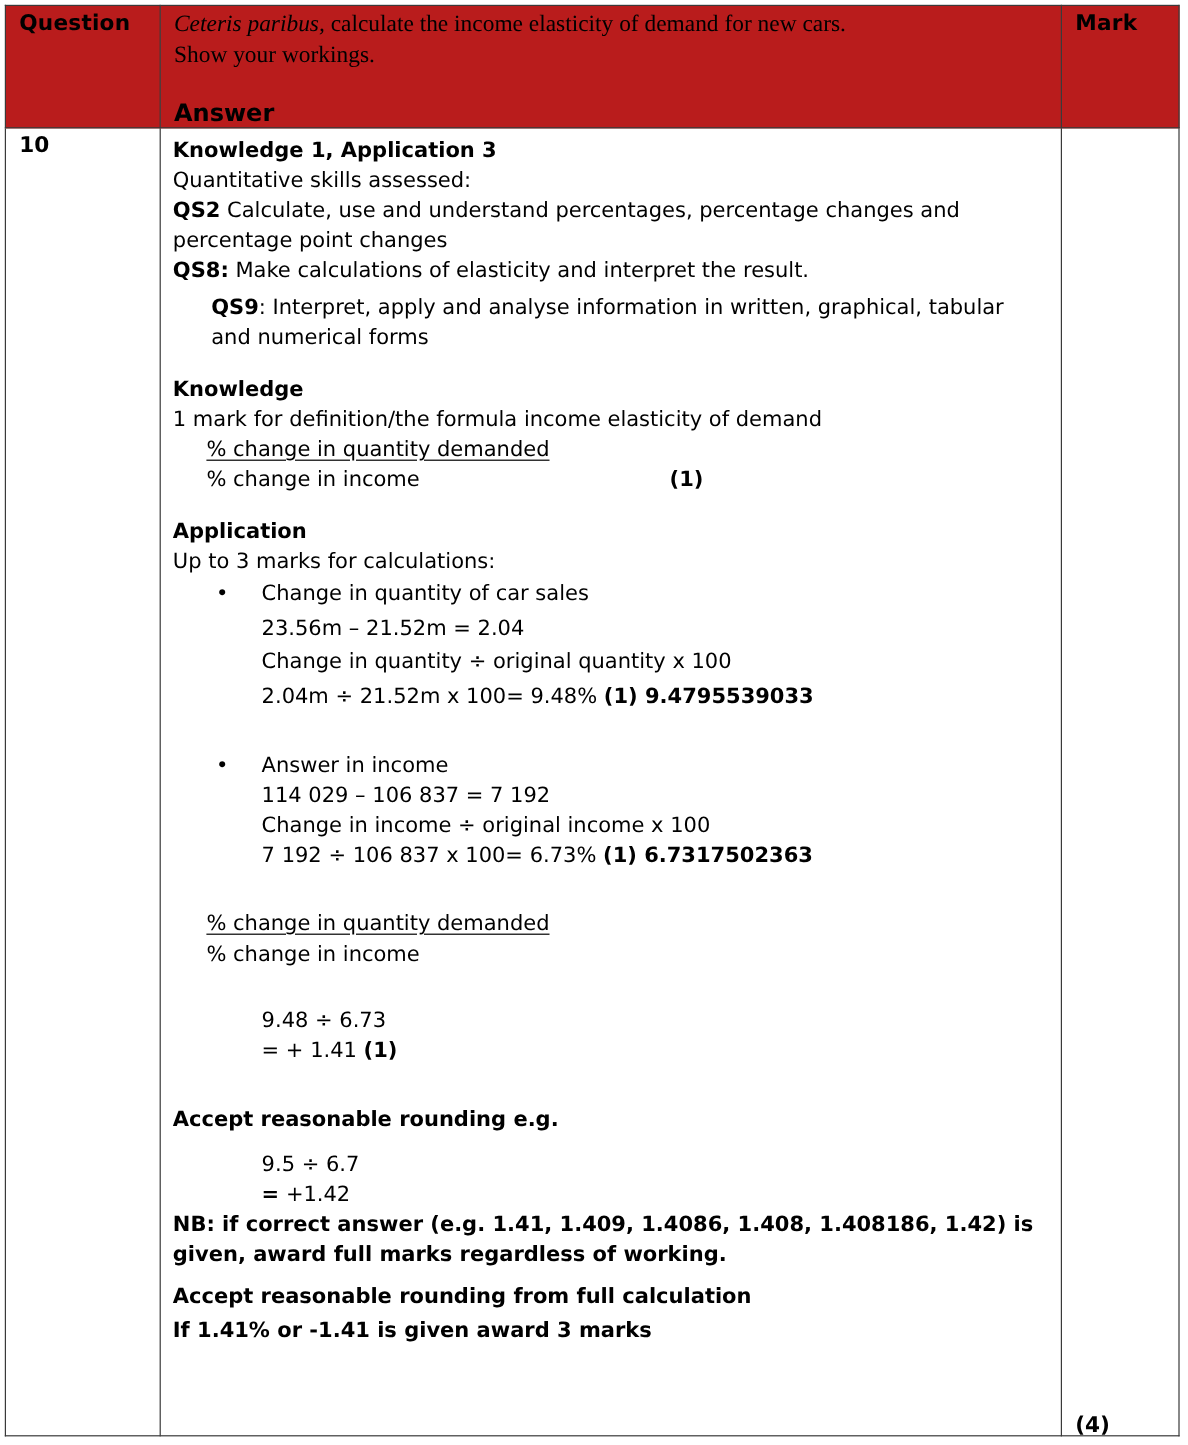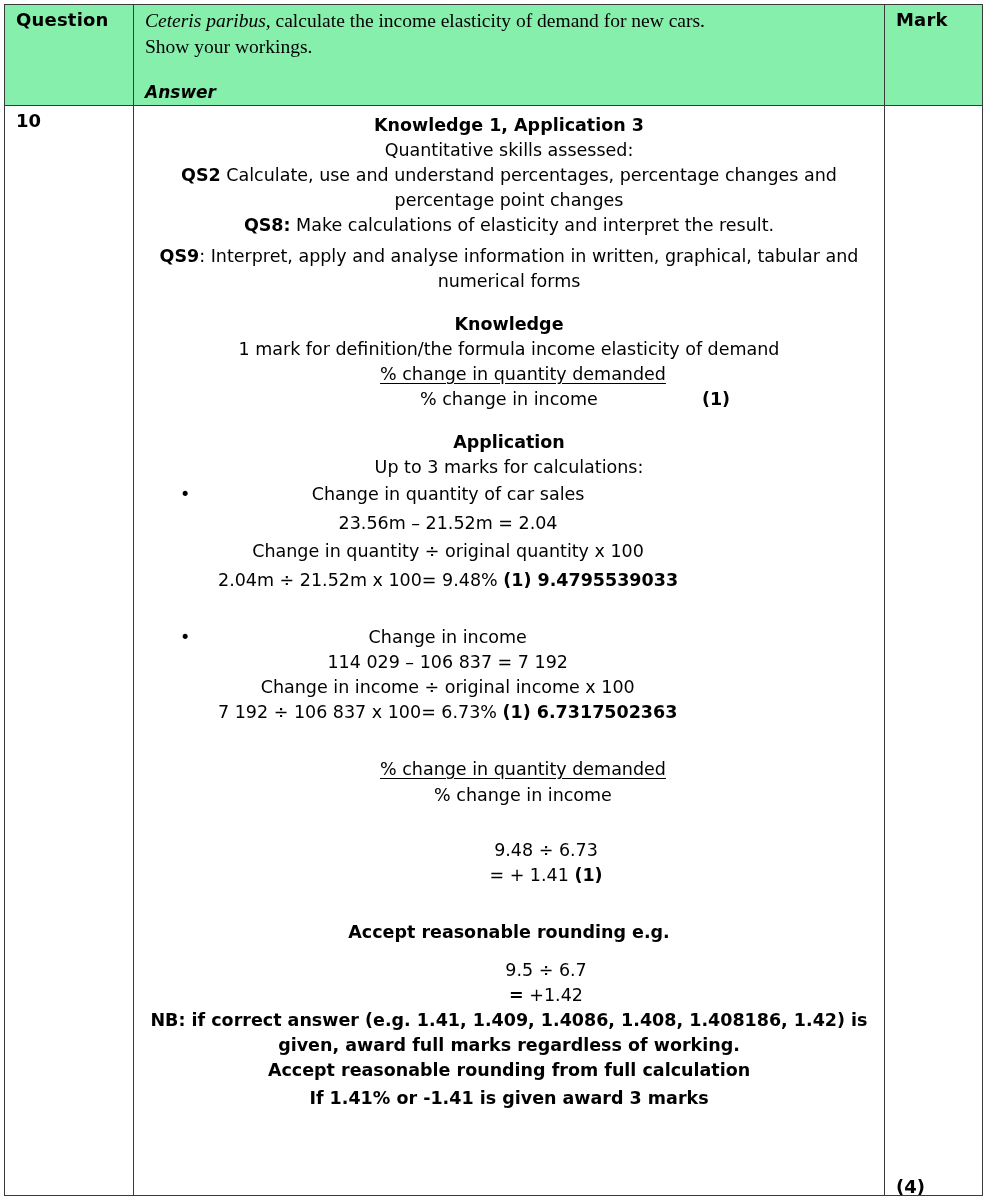--- a/index.html
+++ b/index.html
@@ -5,37 +5,37 @@
     html, body { margin: 0; padding: 0; background: #ffffff; }
     body { width: 990px; height: 1204px; position: relative; overflow: hidden; color: #000; }
     .ms-table {
       position: absolute; left: 4px; top: 4px;
       width: 978px; border-collapse: collapse; table-layout: fixed;
       font-family: "DejaVu Sans", sans-serif; font-size: 17.5px;
     }
     .ms-table td {
       border: 1px solid #3a3a3a; vertical-align: top; padding: 0;
     }
-    .hdr td { background: #86efac; height: 100px; }
+    .hdr td { background: #b91c1c; height: 100px; }
     .c1 { width: 128px; }
     .c2 { width: 750px; }
     .c3 { width: 97px; }
     .hdr-label { font-weight: bold; font-size: 18px; padding: 4px 0 0 11px; display: block; letter-spacing: 0.2px; }
     .q-text { font-family: Liberation Serif, serif; font-size: 19.5px; padding: 3px 10px 0 11px; line-height: 26px; }
     .q-text i { font-style: italic; }
-    .answer-lbl { font-weight: bold; font-size: 17px; display: block; padding: 22px 0 0 11px; font-style: italic; }
+    .answer-lbl { font-weight: bold; font-size: 20px; display: block; padding: 22px 0 0 11px; }
     .qnum { font-weight: bold; font-size: 18px; padding: 4px 0 0 11px; display: block; }
     .body-cell { position: relative; height: 1089px; }
     .content { padding: 7px 10px 0 10px; line-height: 25px; }
     .b { font-weight: bold; }
     .u { text-decoration: underline; text-underline-offset: 3px; }
     .indent1 { padding-left: 28px; }
     .indent2 { padding-left: 74px; }
-    .blk { display: block; text-align: center; }
-    .mt6 { margin-top: 6px; }
+    .blk { display: block; }
+    .mt6 { margin-top: 6px; margin-left: 32px; }
     .mt18 { margin-top: 18px; }
     .mt26 { margin-top: 26px; }
     .bullet-row { display: flex; }
     .bullet { width: 74px; text-align: left; padding-left: 36px; box-sizing: border-box; }
     .mark-cell { position: relative; }
     .mark-total { position: absolute; left: 11px; bottom: -2px; font-weight: bold; font-size: 18px; }
     .k1 { display: inline-block; width: 180px; }
   </style>
 </head>
 <body>
@@ -83,39 +83,39 @@
             <span class="blk">Change in quantity of car sales</span>
             <span class="blk">23.56m – 21.52m = 2.04</span>
             <span class="blk">Change in quantity ÷ original quantity x 100</span>
             <span class="blk"><span>2.04m ÷ 21.52m x 100= 9.48% </span><span class="b">(1) 9.4795539033</span></span>
           </div>
         </div>
 
         <div class="bullet-row mt26" style="margin-top:31px">
           <span class="bullet">•</span>
           <div>
-            <span class="blk">Change in income</span>
+            <span class="blk">Answer in income</span>
             <span class="blk">114 029 – 106 837 = 7 192</span>
             <span class="blk">Change in income ÷ original income x 100</span>
             <span class="blk"><span>7 192 ÷ 106 837 x 100= 6.73% </span><span class="b">(1) 6.7317502363</span></span>
           </div>
         </div>
 
         <span class="blk indent1" style="margin-top:31px; line-height:27px"><span class="u">% change in quantity demanded</span></span>
         <span class="blk indent1">% change in income</span>
 
         <span class="blk indent2" style="margin-top:30px">9.48 ÷ 6.73</span>
         <span class="blk indent2"><span>= + 1.41 </span><span class="b">(1)</span></span>
 
         <span class="blk b" style="margin-top:32px">Accept reasonable rounding e.g.</span>
         <span class="blk indent2" style="margin-top:13px">9.5 ÷ 6.7</span>
         <span class="blk indent2"><span class="b">=</span><span> +1.42</span></span>
 
         <span class="blk b" style="">NB: if correct answer (e.g. 1.41, 1.409, 1.4086, 1.408, 1.408186, 1.42) is given, award full marks regardless of working.</span>
-        <span class="blk b" style="margin-top:0">Accept reasonable rounding from full calculation</span>
+        <span class="blk b" style="margin-top:10px">Accept reasonable rounding from full calculation</span>
         <span class="blk b" style="margin-top:3px">If 1.41% or -1.41 is given award 3 marks</span>
       </div>
     </td>
     <td class="c3 mark-cell">
       <span class="mark-total">(4)</span>
     </td>
   </tr>
 </tbody>
   </table>
 

